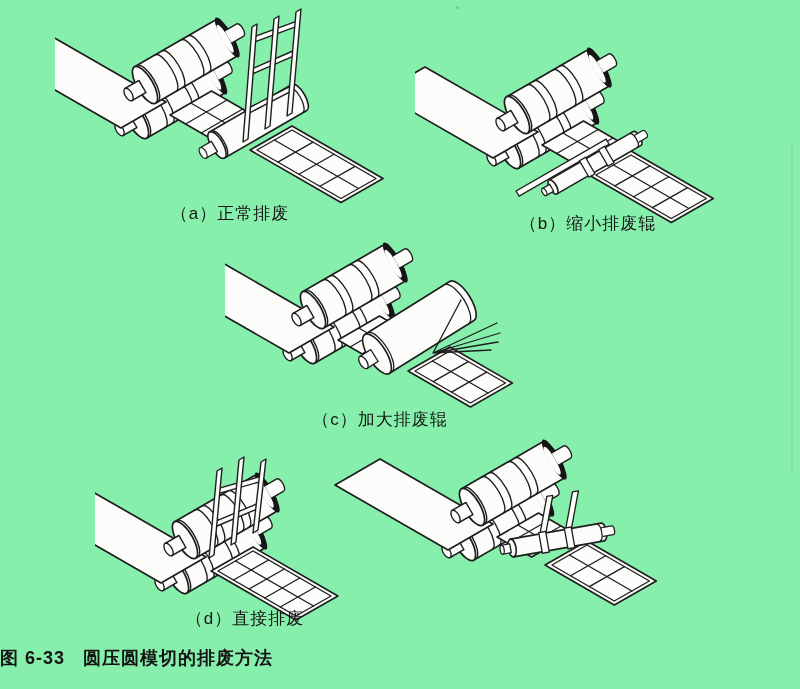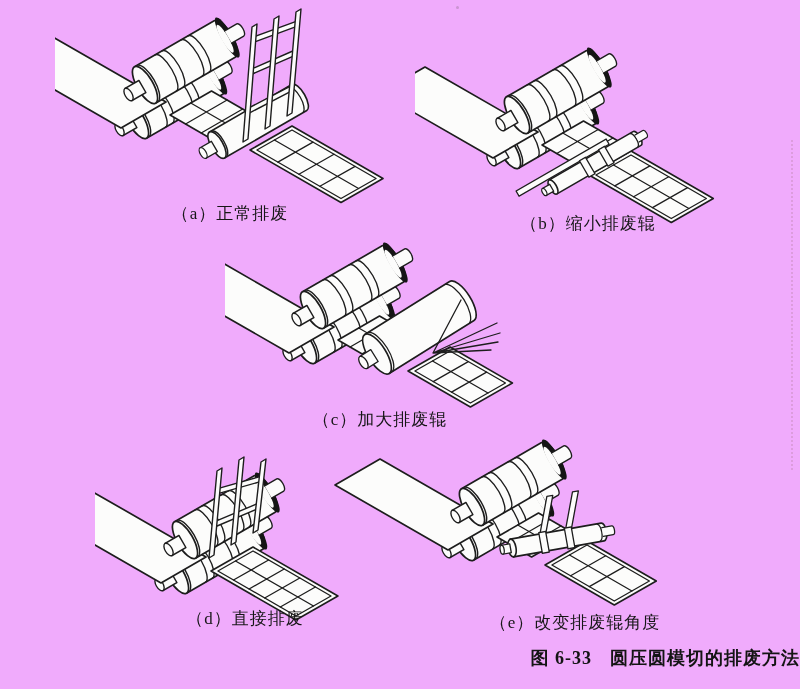--- a/index.html
+++ b/index.html
@@ -1,29 +1,29 @@
 <!DOCTYPE html>
 <html><head>
 <meta charset="utf-8">
 <style>
   html,body{margin:0;padding:0;}
   .page{
     position:relative;width:800px;height:689px;
-    background:#f0abfc;overflow:hidden;
-    font-family:Liberation Serif, serif;
+    background:#86efac;overflow:hidden;
+    font-family:Liberation Sans, sans-serif;
     color:#1d1d1d;
   }
   .panel-svg{position:absolute;}
   .panel-label{
     position:absolute;text-align:center;
     font-size:17px;letter-spacing:1px;color:#161616;
   }
   .caption{
     position:absolute;left:0;top:646px;width:800px;
-    text-align:right;font-weight:bold;font-size:18px;color:#141414;
+    text-align:left;font-weight:bold;font-size:18px;color:#141414;
     letter-spacing:1px;
   }
   .caption .cap-num{margin-right:18px;}
   .scan-edge{
     position:absolute;right:5px;top:140px;width:2px;height:330px;
     border-left:2px dotted rgba(150,105,115,0.22);
   }
   .scan-speck{
     position:absolute;left:456px;top:6px;width:3px;height:3px;
     background:rgba(90,80,85,0.25);border-radius:50%;
@@ -190,21 +190,20 @@
         <polygon points="29,-10.5 36,-10.5 36,10.5 29,10.5" fill="#fcfcfb" stroke-width="1.3"></polygon>
         <polygon points="55,-10.5 62,-10.5 62,10.5 55,10.5" fill="#fcfcfb" stroke-width="1.3"></polygon>
       </g>
     </g>
   </svg>
 
   <div class="panel-label" style="left:95px;top:202px;width:270px">（a）正常排废</div>
   <div class="panel-label" style="left:448px;top:212px;width:280px">（b）缩小排废辊</div>
   <div class="panel-label" style="left:110px;top:607px;width:270px">（d）直接排废</div>
   <div class="panel-label" style="left:245px;top:408px;width:270px">（c）加大排废辊</div>
-  <div class="panel-label" style="left:430px;top:611px;width:290px">（e）改变排废辊角度</div>
 
   <div class="caption">
     <span class="cap-num">图 6-33</span><span>圆压圆模切的排废方法</span>
   </div>
 
   <div class="scan-edge"></div>
   <div class="scan-speck"></div>
 </div>
 
 </body></html>

